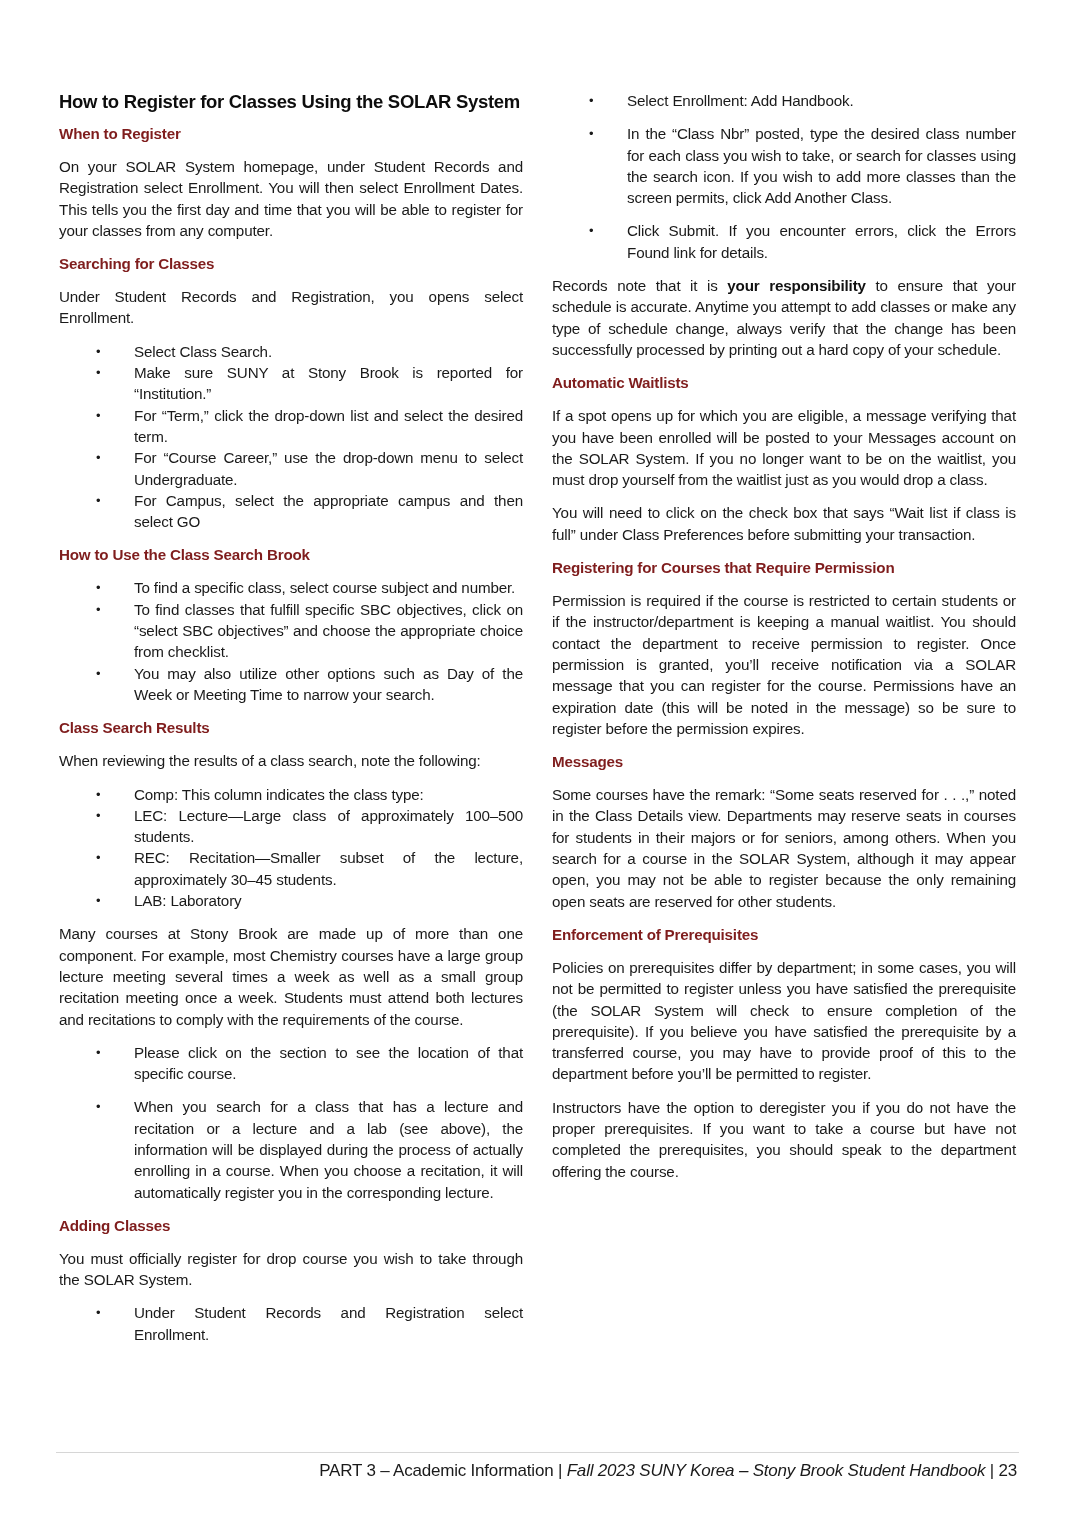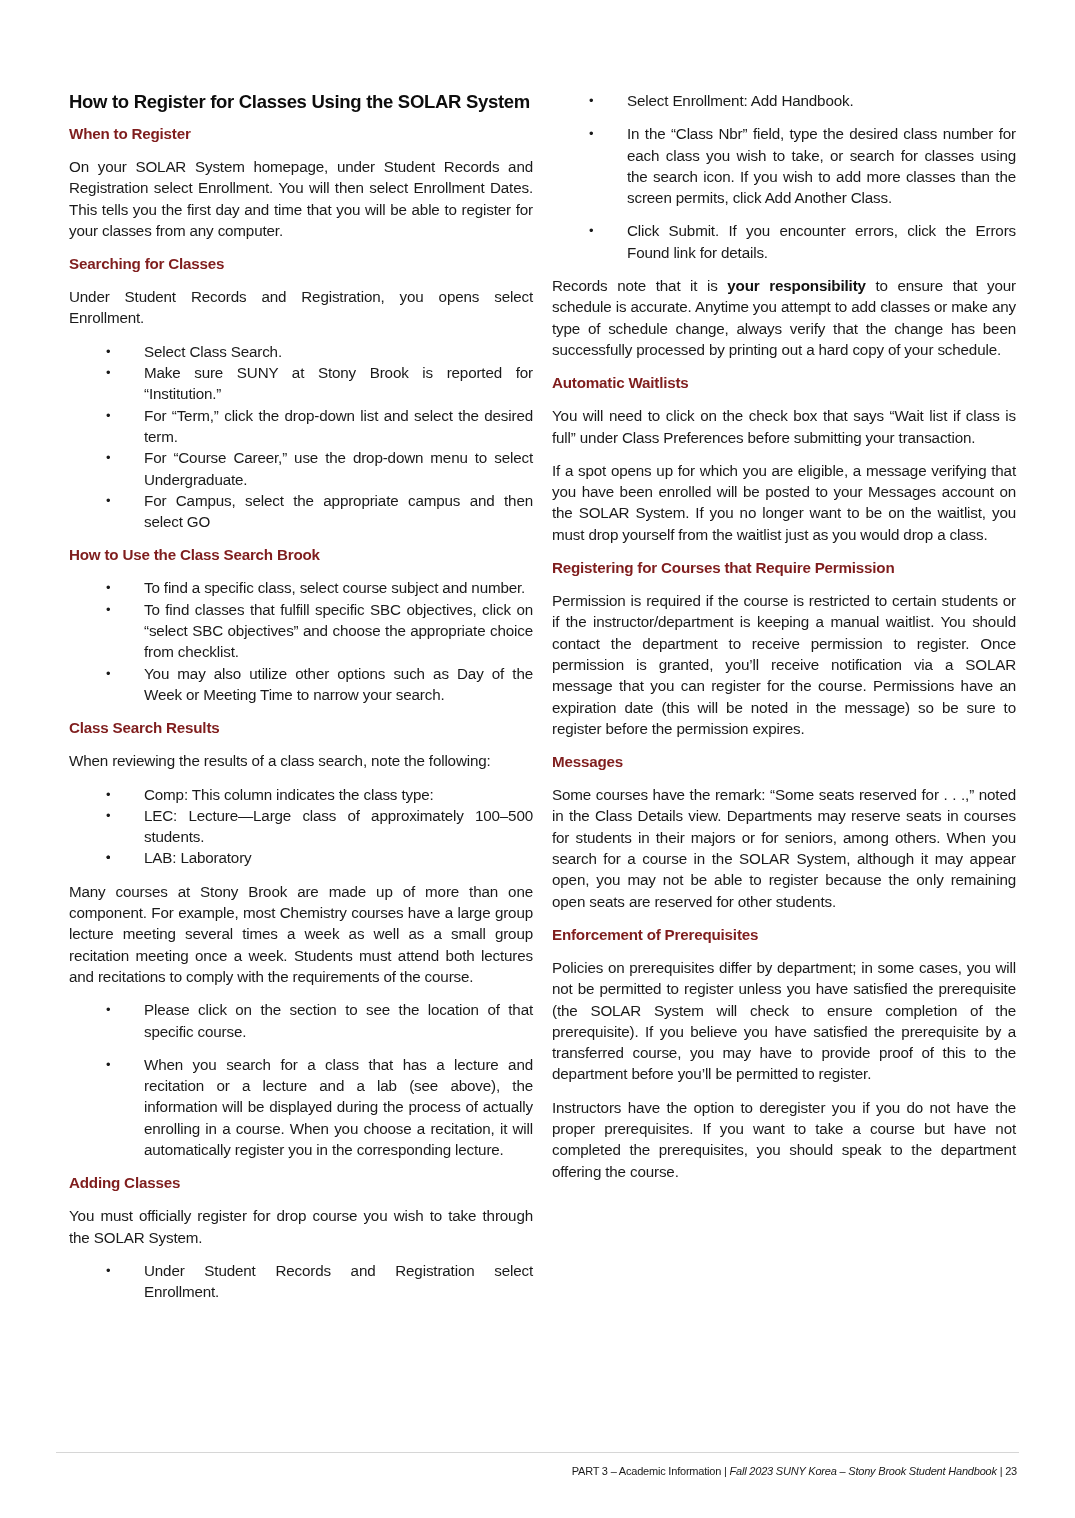--- a/index.html
+++ b/index.html
@@ -11,21 +11,21 @@
       overflow: hidden;
     }
     .col {
       position: absolute;
       top: 90px;
       width: 464px;
       font-size: 15.2px;
       line-height: 21.3px;
       letter-spacing: -0.15px;
     }
-    .col-left { left: 69px; }
+    .col-left { left: 59px; }
     .col-right { left: 552px; top: 90px; }
     h1.title {
       font-size: 18.5px;
       font-weight: bold;
       color: #0d0d0d;
       line-height: 24px;
       margin-bottom: 9px;
       letter-spacing: -0.3px;
     }
     h2.sub {
@@ -63,21 +63,21 @@
       left: 56px;
       top: 1452px;
       width: 963px;
       height: 1px;
       background: #d6d6d6;
     }
     .footer {
       position: absolute;
       right: 58px;
       top: 1460px;
-      font-size: 11px;
+      font-size: 17px;
       line-height: 22px;
       color: #1a1a1a;
       letter-spacing: -0.2px;
       white-space: nowrap;
     }
     .footer .it { font-style: italic; }
   </style>
 </head>
 <body>
 
@@ -102,48 +102,48 @@
     <li><span class="bullet">•</span><span>To find a specific class, select course subject and number.</span></li>
     <li><span class="bullet">•</span><span>To find classes that fulfill specific SBC objectives, click on “select SBC objectives” and choose the appropriate choice from checklist.</span></li>
     <li><span class="bullet">•</span><span>You may also utilize other options such as Day of the Week or Meeting Time to narrow your search.</span></li>
   </ul>
 
   <h2 class="sub">Class Search Results</h2>
   <p class="para">When reviewing the results of a class search, note the following:</p>
   <ul class="blist">
     <li><span class="bullet">•</span><span>Comp: This column indicates the class type:</span></li>
     <li><span class="bullet">•</span><span>LEC: Lecture—Large class of approximately 100–500 students.</span></li>
-    <li><span class="bullet">•</span></li>
+    <li><span class="bullet">•</span><span>REC: Recitation—Smaller subset of the lecture, approximately 30–45 students.</span></li>
     <li><span class="bullet">•</span><span>LAB: Laboratory</span></li>
   </ul>
   <p class="para">Many courses at Stony Brook are made up of more than one component. For example, most Chemistry courses have a large group lecture meeting several times a week as well as a small group recitation meeting once a week. Students must attend both lectures and recitations to comply with the requirements of the course.</p>
   <ul class="blist spaced">
     <li><span class="bullet">•</span><span>Please click on the section to see the location of that specific course.</span></li>
     <li><span class="bullet">•</span><span>When you search for a class that has a lecture and recitation or a lecture and a lab (see above), the information will be displayed during the process of actually enrolling in a course. When you choose a recitation, it will automatically register you in the corresponding lecture.</span></li>
   </ul>
 
   <h2 class="sub">Adding Classes</h2>
   <p class="para">You must officially register for drop course you wish to take through the SOLAR System.</p>
   <ul class="blist">
     <li><span class="bullet">•</span><span>Under Student Records and Registration select Enrollment.</span></li>
   </ul>
 </div>
 
 <div class="col col-right">
   <ul class="blist spaced">
     <li><span class="bullet">•</span><span>Select Enrollment: Add Handbook.</span></li>
-    <li><span class="bullet">•</span><span>In the “Class Nbr” field, type the desired class number for each class you wish to take, or search for classes using the search icon. If you wish to add more classes than the screen permits, click Add Another Class.</span></li>
+    <li><span class="bullet">•</span><span>In the “Class Nbr” posted, type the desired class number for each class you wish to take, or search for classes using the search icon. If you wish to add more classes than the screen permits, click Add Another Class.</span></li>
     <li><span class="bullet">•</span><span>Click Submit. If you encounter errors, click the Errors Found link for details.</span></li>
   </ul>
 
   <p class="para"><span>Records note that it is </span><strong class="em">your responsibility</strong><span> to ensure that your schedule is accurate. Anytime you attempt to add classes or make any type of schedule change, always verify that the change has been successfully processed by printing out a hard copy of your schedule.</span></p>
 
   <h2 class="sub">Automatic Waitlists</h2>
+  <p class="para">If a spot opens up for which you are eligible, a message verifying that you have been enrolled will be posted to your Messages account on the SOLAR System. If you no longer want to be on the waitlist, you must drop yourself from the waitlist just as you would drop a class.</p>
   <p class="para">You will need to click on the check box that says “Wait list if class is full” under Class Preferences before submitting your transaction.</p>
-  <p class="para">If a spot opens up for which you are eligible, a message verifying that you have been enrolled will be posted to your Messages account on the SOLAR System. If you no longer want to be on the waitlist, you must drop yourself from the waitlist just as you would drop a class.</p>
 
   <h2 class="sub">Registering for Courses that Require Permission</h2>
   <p class="para">Permission is required if the course is restricted to certain students or if the instructor/department is keeping a manual waitlist. You should contact the department to receive permission to register. Once permission is granted, you’ll receive notification via a SOLAR message that you can register for the course. Permissions have an expiration date (this will be noted in the message) so be sure to register before the permission expires.</p>
 
   <h2 class="sub">Messages</h2>
   <p class="para">Some courses have the remark: “Some seats reserved for . . .,” noted in the Class Details view. Departments may reserve seats in courses for students in their majors or for seniors, among others. When you search for a course in the SOLAR System, although it may appear open, you may not be able to register because the only remaining open seats are reserved for other students.</p>
 
   <h2 class="sub">Enforcement of Prerequisites</h2>
   <p class="para">Policies on prerequisites differ by department; in some cases, you will not be permitted to register unless you have satisfied the prerequisite (the SOLAR System will check to ensure completion of the prerequisite). If you believe you have satisfied the prerequisite by a transferred course, you may have to provide proof of this to the department before you’ll be permitted to register.</p>
   <p class="para">Instructors have the option to deregister you if you do not have the proper prerequisites. If you want to take a course but have not completed the prerequisites, you should speak to the department offering the course.</p>

